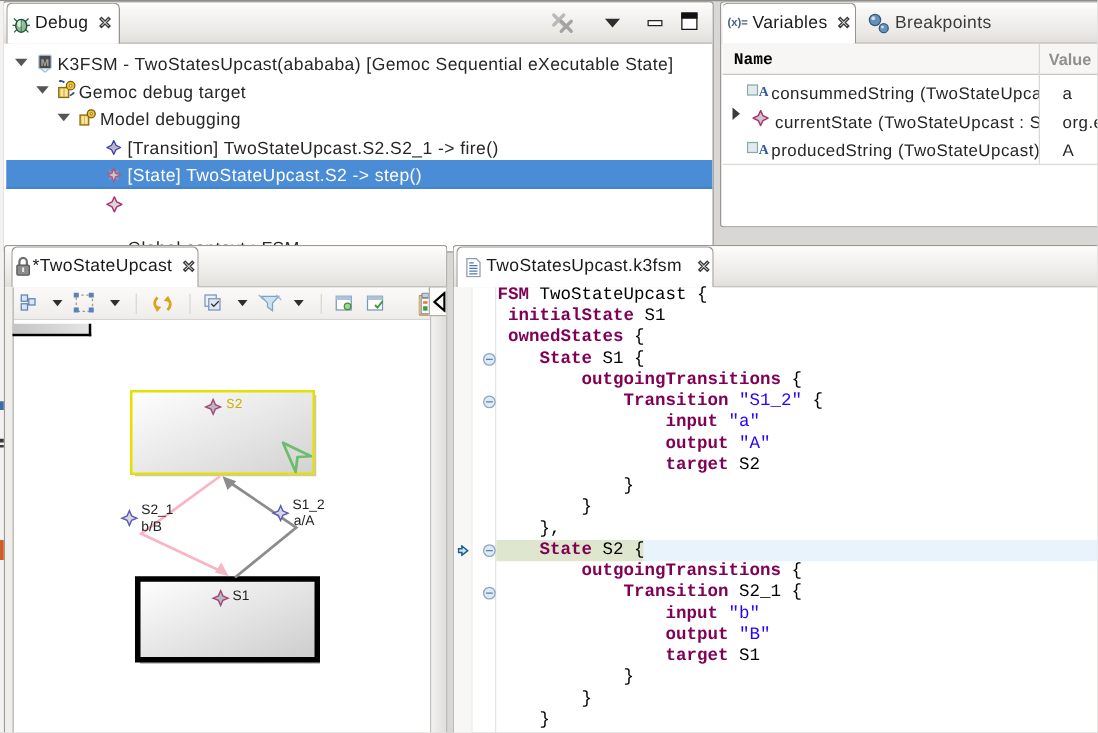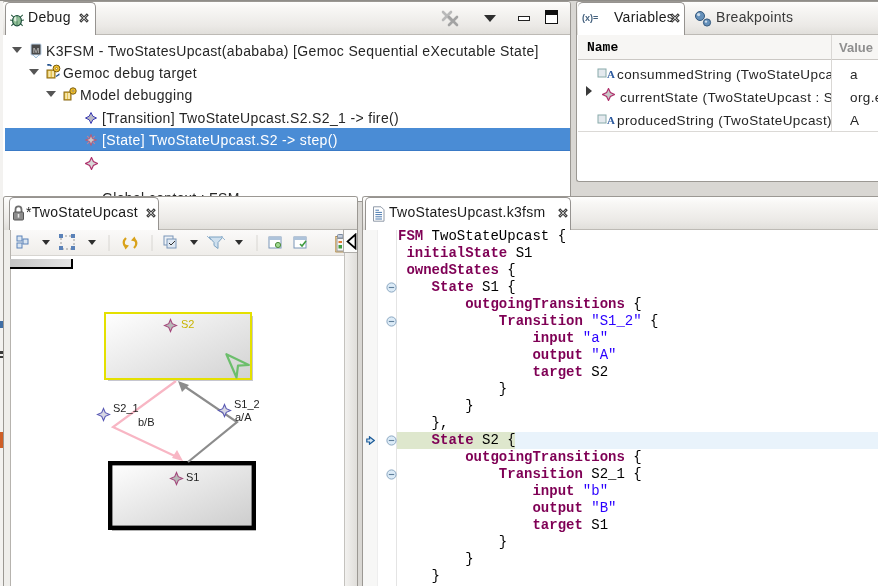--- a/index.html
+++ b/index.html
@@ -111,21 +111,21 @@
     <path d="M6.5 0.5 L8.4 4.6 L12.5 6.5 L8.4 8.4 L6.5 12.5 L4.6 8.4 L0.5 6.5 L4.6 4.6 Z" fill="#d8d8d8" stroke="#b0336e" stroke-width="1.2"></path>
   </svg>
   <div class="treetext" style="left:99px;top:152px;margin-top:36px;">Global context : FSM</div>
 </div>
 
 <div class="panel" style="left:576px;top:1px;width:302px;height:181px;border-right:none;border-radius:3px 0 0 3px;">
   <div class="tabstrip"></div>
   <div class="tabline" style="left:107px;right:0;"></div>
   <div class="tab" style="left:1px;width:107px;border-left:none;"></div>
   <div class="abs" style="left:5px;top:11px;font-size:9px;font-weight:bold;color:#44617e;">(x)=</div>
-  <div class="tabtitle" style="left:25px;margin-left:12px;">Variables</div>
+  <div class="tabtitle" style="left:25px;">Variables</div>
   <svg class="abs" style="left:92px;top:10px;" width="12" height="12" viewBox="0 0 12 12">
       <path d="M2 3.2 L3.2 2 L6 4.8 L8.8 2 L10 3.2 L7.2 6 L10 8.8 L8.8 10 L6 7.2 L3.2 10 L2 8.8 L4.8 6 Z" fill="#fdfdfd" stroke="#3a3a3a" stroke-width="1.1"></path>
     </svg>
 
   <svg class="abs" style="left:117px;top:8px;" width="18" height="18" viewBox="0 0 18 18">
     <circle cx="6" cy="6" r="4.5" fill="#6590ba" stroke="#35587c"></circle>
     <circle cx="4.6" cy="4.6" r="1.6" fill="#cfdeeb"></circle>
     <circle cx="13" cy="12.5" r="3.6" fill="#6590ba" stroke="#35587c"></circle>
     <circle cx="12" cy="11.6" r="1.2" fill="#cfdeeb"></circle>
   </svg>
@@ -270,24 +270,24 @@
     <path d="M166,125 L170,136 L177,129 Z" fill="#8c8c8c"></path>
 
     <path d="M91.5 152.5 L93.3 156.7 L97.5 158.5 L93.3 160.3 L91.5 164.5 L89.7 160.3 L85.5 158.5 L89.7 156.7 Z" fill="#d8d8e4" stroke="#5b5bb4" stroke-width="1.1"></path>
     <path d="M212.5 148.5 L214.3 152.7 L218.5 154.5 L214.3 156.3 L212.5 160.5 L210.7 156.3 L206.5 154.5 L210.7 152.7 Z" fill="#d8d8e4" stroke="#5b5bb4" stroke-width="1.1"></path>
 
     <path d="M158.5 63.5 L160.3 67.7 L164.5 69.5 L160.3 71.3 L158.5 75.5 L156.7 71.3 L152.5 69.5 L156.7 67.7 Z" fill="#b9b9b9" stroke="#a4487c" stroke-width="1.1"></path>
     <path d="M164.5 216.5 L166.3 220.7 L170.5 222.5 L166.3 224.3 L164.5 228.5 L162.7 224.3 L158.5 222.5 L162.7 220.7 Z" fill="#b9b9b9" stroke="#a4487c" stroke-width="1.1"></path>
 
     <path d="M214.4 98.2 L236.8 109 L226 109.6 L224.5 121.5 Z" fill="none" stroke="#6cbe6c" stroke-width="2.2" stroke-linejoin="round"></path>
   </svg>
-  <div class="dlabel" style="left:177px;top:121px;color:#c8b400;">S2</div>
+  <div class="dlabel" style="left:177px;top:121px;color:#c8b400;font-family:Liberation Mono, monospace;">S2</div>
   <div class="dlabel" style="left:182px;top:274px;">S1</div>
   <div class="dlabel" style="left:109px;top:205px;">S2_1</div>
-  <div class="dlabel" style="left:109px;top:219px;margin-left:25px;">b/B</div>
+  <div class="dlabel" style="left:109px;top:219px;">b/B</div>
   <div class="dlabel" style="left:230px;top:201px;">S1_2</div>
   <div class="dlabel" style="left:231px;top:214px;">a/A</div>
 
   <div class="abs" style="left:340px;top:33px;width:15px;height:357px;background:linear-gradient(90deg,#f2f1ef,#dddbd7);border-left:1px solid #c4c2be;"></div>
   <svg class="abs" style="left:331px;top:37px;" width="12" height="19" viewBox="0 0 12 19">
     <rect x="0" y="2.5" width="10" height="15.5" rx="1" fill="#e8cfa0" stroke="#b08d52"></rect>
     <rect x="2" y="4.5" width="8" height="12.5" fill="#f6f6f6" stroke="#999"></rect>
     <rect x="2.5" y="0.5" width="5.5" height="3.5" rx="1" fill="#c6cedb" stroke="#7a8aa0"></rect>
     <rect x="3.5" y="7" width="3.5" height="2" fill="#e07a30"></rect>
     <rect x="3.5" y="11" width="3.5" height="3.5" fill="#3f9b3f"></rect>

